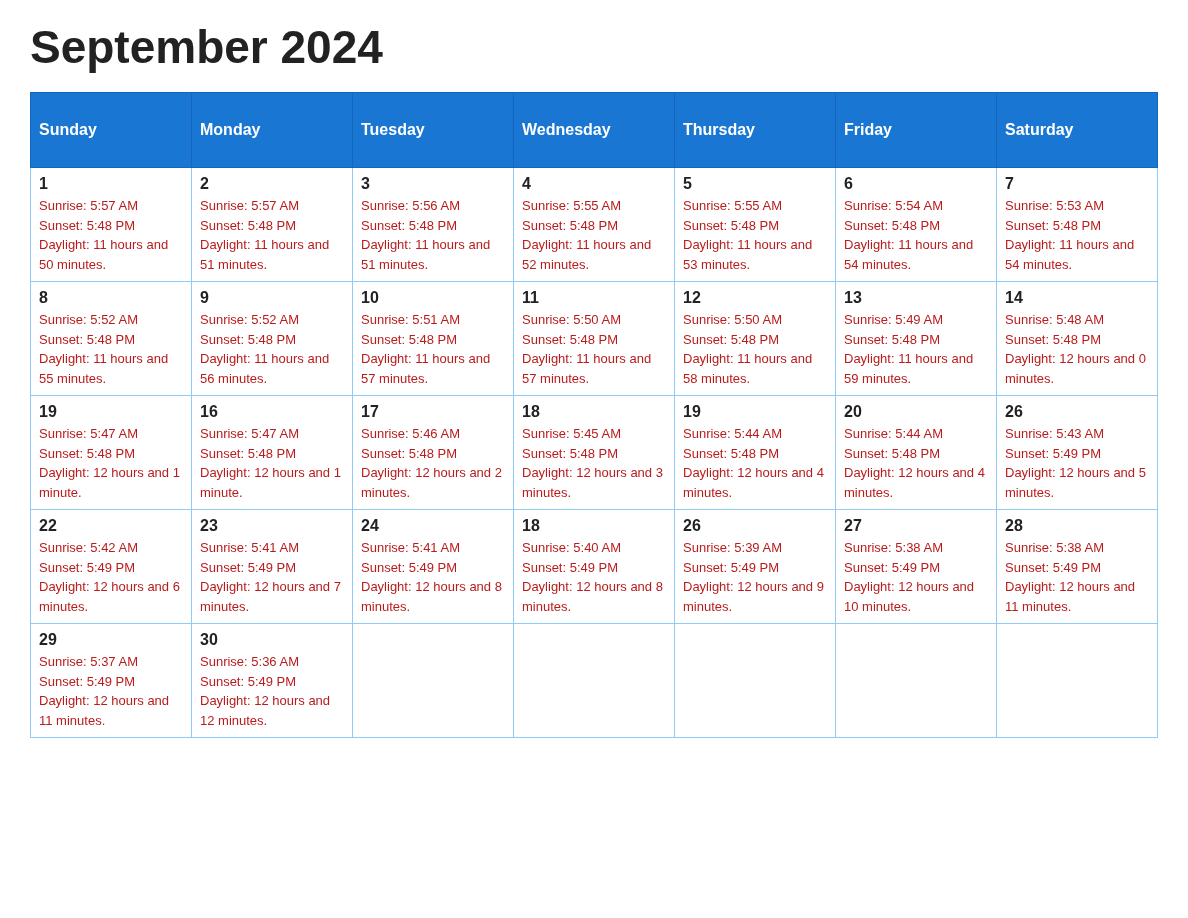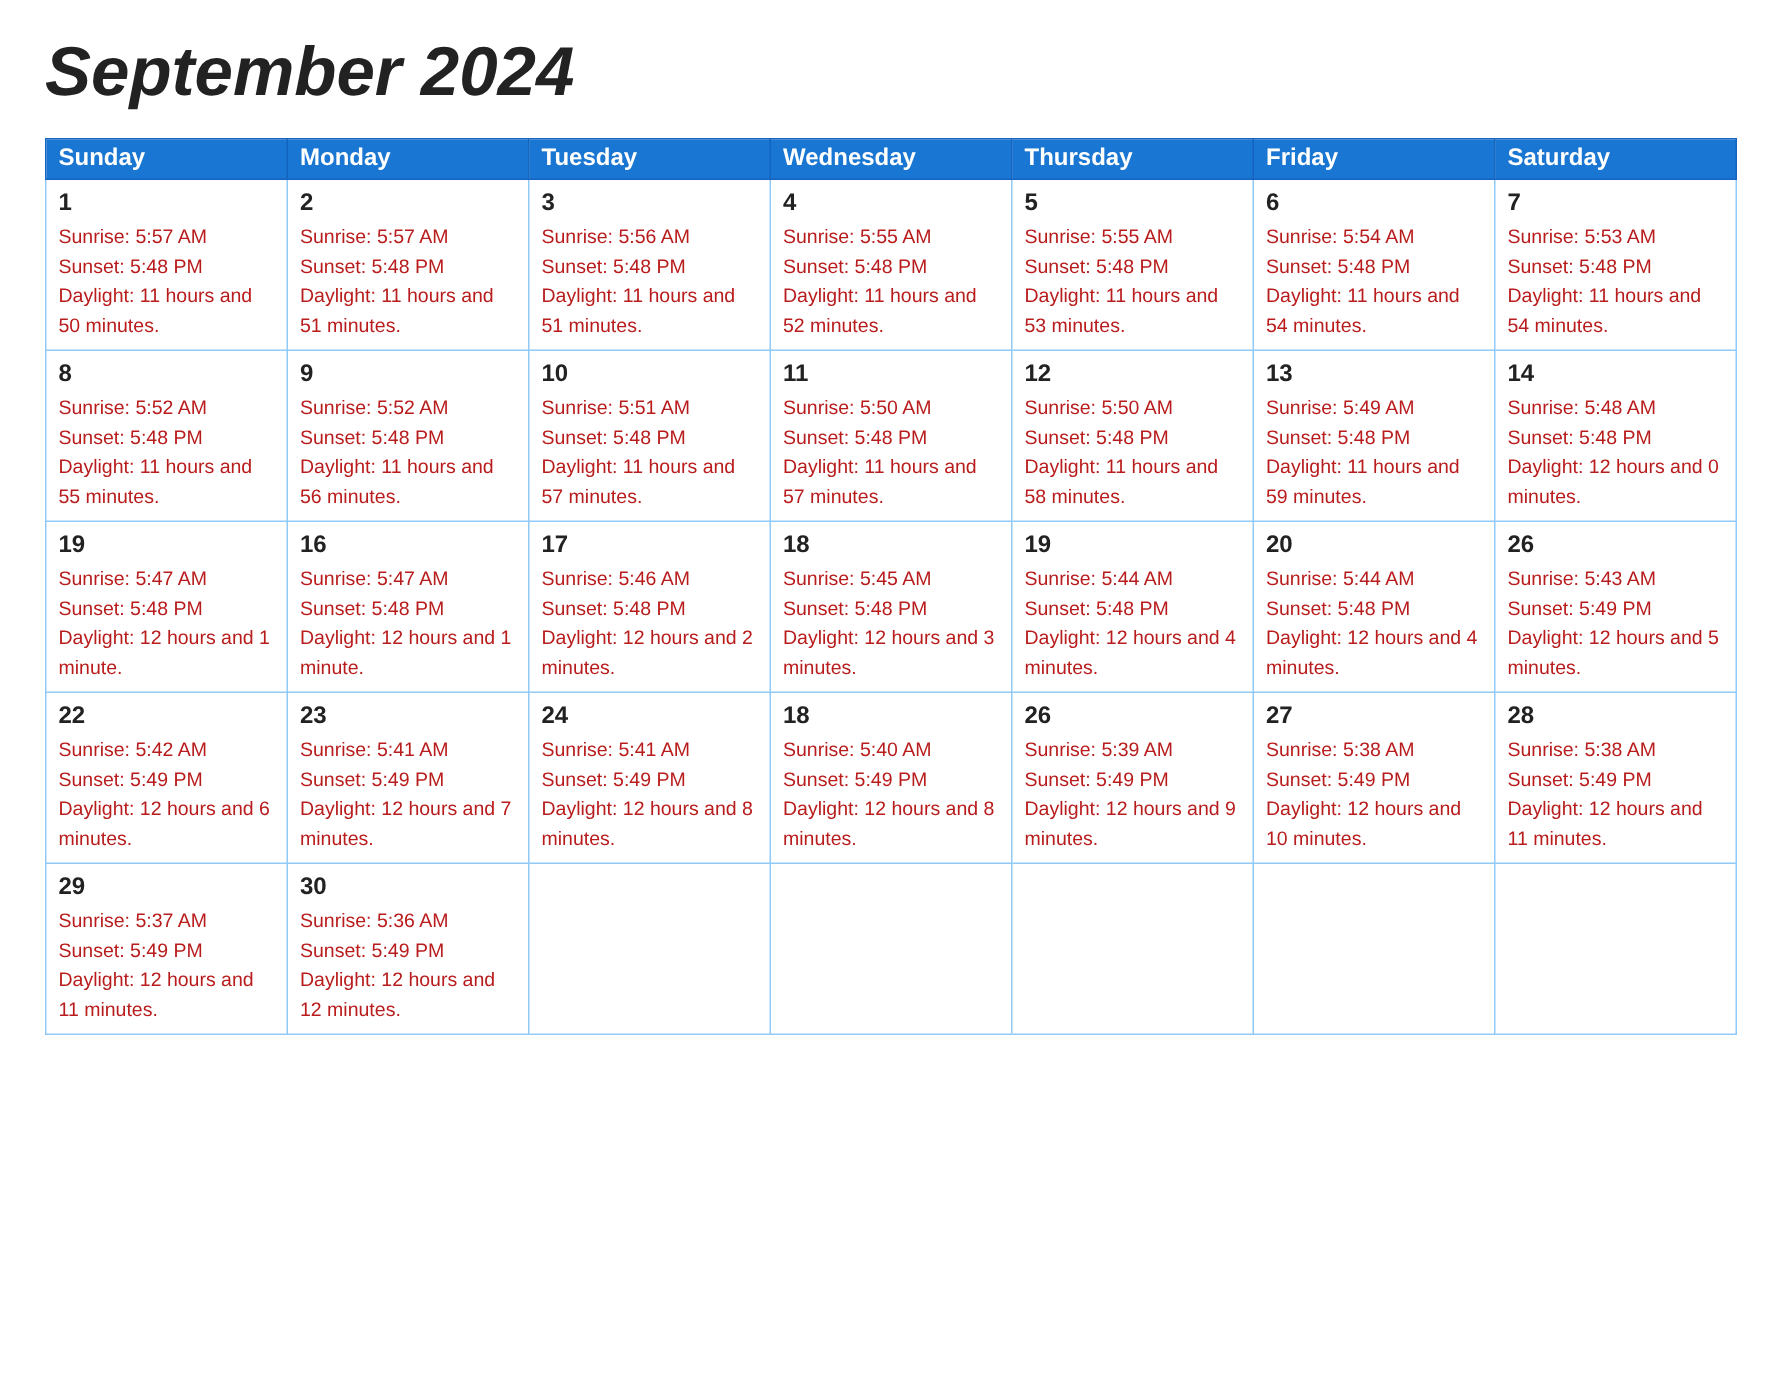--- a/index.html
+++ b/index.html
@@ -38,21 +38,20 @@
       display: flex;
       flex-direction: column;
       align-items: flex-start;
     }
     .logo-row {
       display: flex;
       align-items: center;
     }
     .title-section {
       text-align: right;
-      font-style: italic;
     }
     .month-year {
       font-size: 46px;
       font-weight: bold;
       color: #222;
     }
     .location {
       font-size: 19px;
       color: #555;
       margin-top: 4px;
@@ -60,21 +59,21 @@
     .calendar {
       width: 100%;
       border-collapse: collapse;
       border: 1.5px solid #1565c0;
     }
     .calendar th {
       background: #1976d2;
       color: #fff;
       font-size: 16px;
       font-weight: bold;
-      padding: 4px 8px;
+      padding: 28px 8px;
       text-align: left;
       border: 1px solid #1565c0;
     }
     .calendar td {
       border: 1px solid #90caf9;
       vertical-align: top;
       padding: 7px 8px;
       width: 14.28%;
       min-height: 90px;
     }

